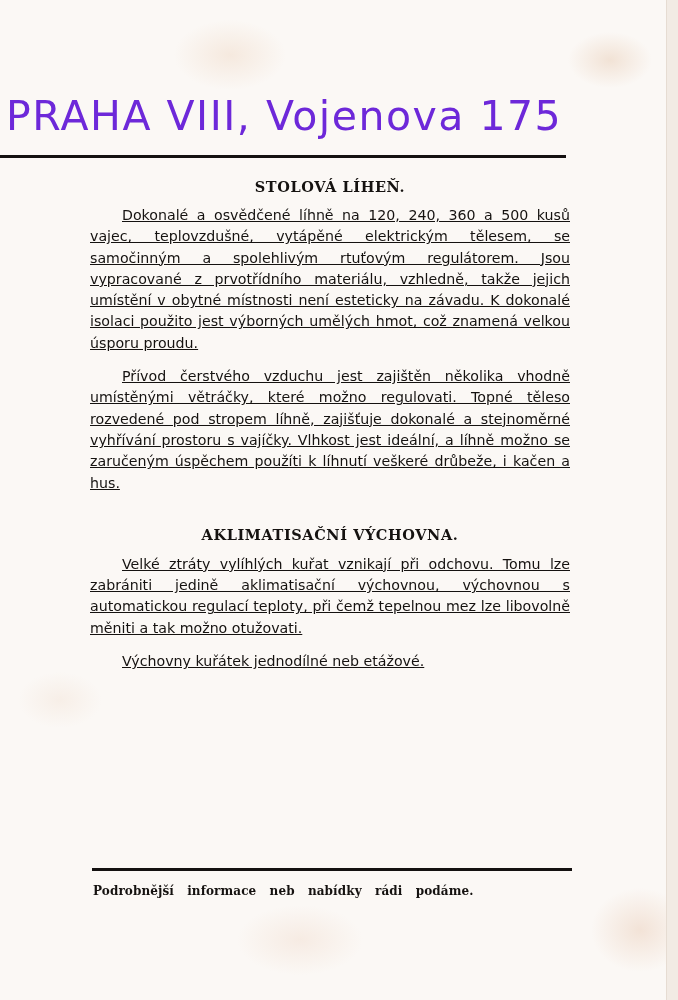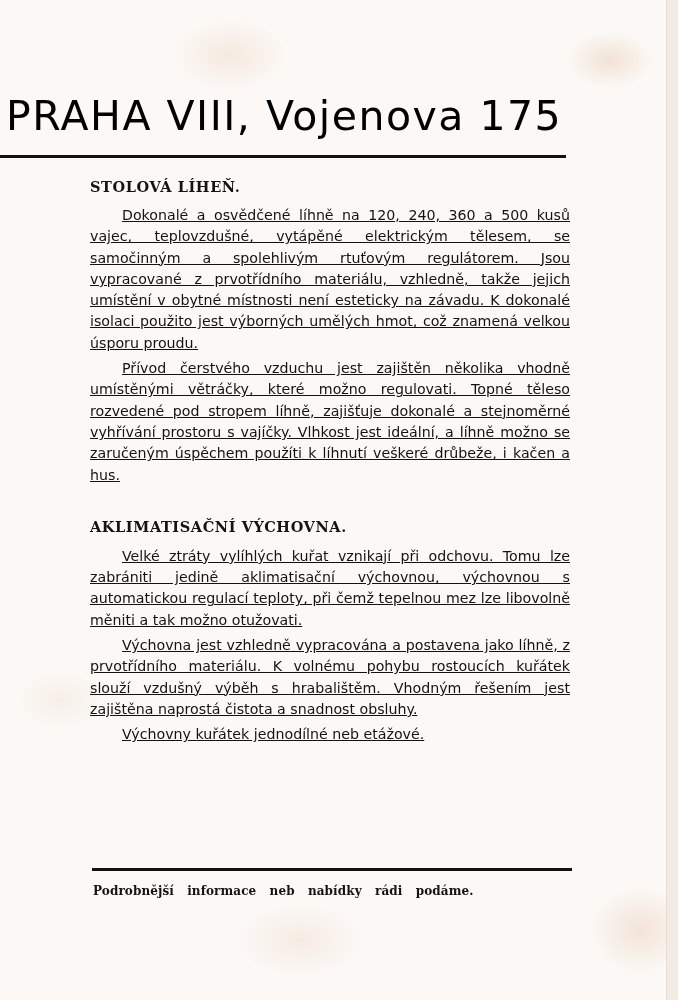--- a/index.html
+++ b/index.html
@@ -22,48 +22,48 @@
     }
     .edge {
       position: absolute; left: 666px; top: 0; width: 12px; height: 1000px;
       background: #f2ebe4;
       border-left: 1px solid #e6dcd2;
     }
     .header-title {
       position: absolute; left: 6px; top: 96px;
       font-family: "DejaVu Sans", sans-serif;
       font-size: 41px; font-weight: normal; letter-spacing: 1.5px;
-      color: #000000; white-space: nowrap;
+      color: #6d28d9; white-space: nowrap;
       line-height: 1;
     }
     .rule-top {
       position: absolute; left: 0; top: 155px; width: 566px; height: 3px;
       background: #141110;
     }
     .rule-bottom {
       position: absolute; left: 92px; top: 868px; width: 480px; height: 3px;
       background: #141110;
     }
     .content {
       position: absolute; left: 90px; top: 178px; width: 480px;
     }
     .section-heading {
       font-family: "DejaVu Serif", serif;
       font-size: 14.5px; letter-spacing: 0.6px;
-      margin: 0; line-height: 18px;
+      margin: 0; line-height: 18px; text-align: center;
     }
     .para {
       font-family: "DejaVu Sans", sans-serif;
       font-size: 14.2px; line-height: 21.3px;
       text-align: justify; text-indent: 32px;
       margin: 0;
       text-decoration: underline;
     }
     .h1 { margin-bottom: 9px; }
-    .p-gap { margin-top: 4px; }
+    .p-gap { margin-top: 12px; }
     .sec2 { margin-top: 32px; margin-bottom: 10px; }
     .footer-note {
       position: absolute; left: 93px; top: 884px; width: 480px;
       font-family: "DejaVu Serif", serif; font-weight: bold;
       font-size: 12px; word-spacing: 9px; letter-spacing: 0.1px;
       white-space: nowrap;
     }
   </style>
 </head>
 <body>
@@ -74,18 +74,17 @@
 <div class="header-title">PRAHA VIII, Vojenova 175</div>
 <div class="rule-top"></div>
 
 <div class="content">
   <h2 class="section-heading h1">STOLOVÁ LÍHEŇ.</h2>
   <p class="para">Dokonalé a osvědčené líhně na 120, 240, 360 a 500 kusů vajec, teplovzdušné, vytápěné elektrickým tělesem, se samočinným a spolehlivým rtuťovým regulátorem. Jsou vypracované z prvotřídního materiálu, vzhledně, takže jejich umístění v obytné místnosti není esteticky na závadu. K dokonalé isolaci použito jest výborných umělých hmot, což znamená velkou úsporu proudu.</p>
   <p class="para p-gap">Přívod čerstvého vzduchu jest zajištěn několika vhodně umístěnými větráčky, které možno regulovati. Topné těleso rozvedené pod stropem líhně, zajišťuje dokonalé a stejnoměrné vyhřívání prostoru s vajíčky. Vlhkost jest ideální, a líhně možno se zaručeným úspěchem použíti k líhnutí veškeré drůbeže, i kačen a hus.</p>
 
   <h2 class="section-heading sec2">AKLIMATISAČNÍ VÝCHOVNA.</h2>
   <p class="para">Velké ztráty vylíhlých kuřat vznikají při odchovu. Tomu lze zabrániti jedině aklimatisační výchovnou, výchovnou s automatickou regulací teploty, při čemž tepelnou mez lze libovolně měniti a tak možno otužovati.</p>
-  <p class="para p-gap">Výchovna jest vzhledně vypracována a postavena jako líhně, z prvotřídního materiálu. K volnému pohybu rostoucích kuřátek slouží vzdušný výběh s hrabalištěm. Vhodným řešením jest zajištěna naprostá čistota a snadnost obsluhy.</p>
   <p class="para p-gap">Výchovny kuřátek jednodílné neb etážové.</p>
 </div>
 
 <div class="rule-bottom"></div>
 <div class="footer-note">Podrobnější informace neb nabídky rádi podáme.</div>
 
 </body></html>

